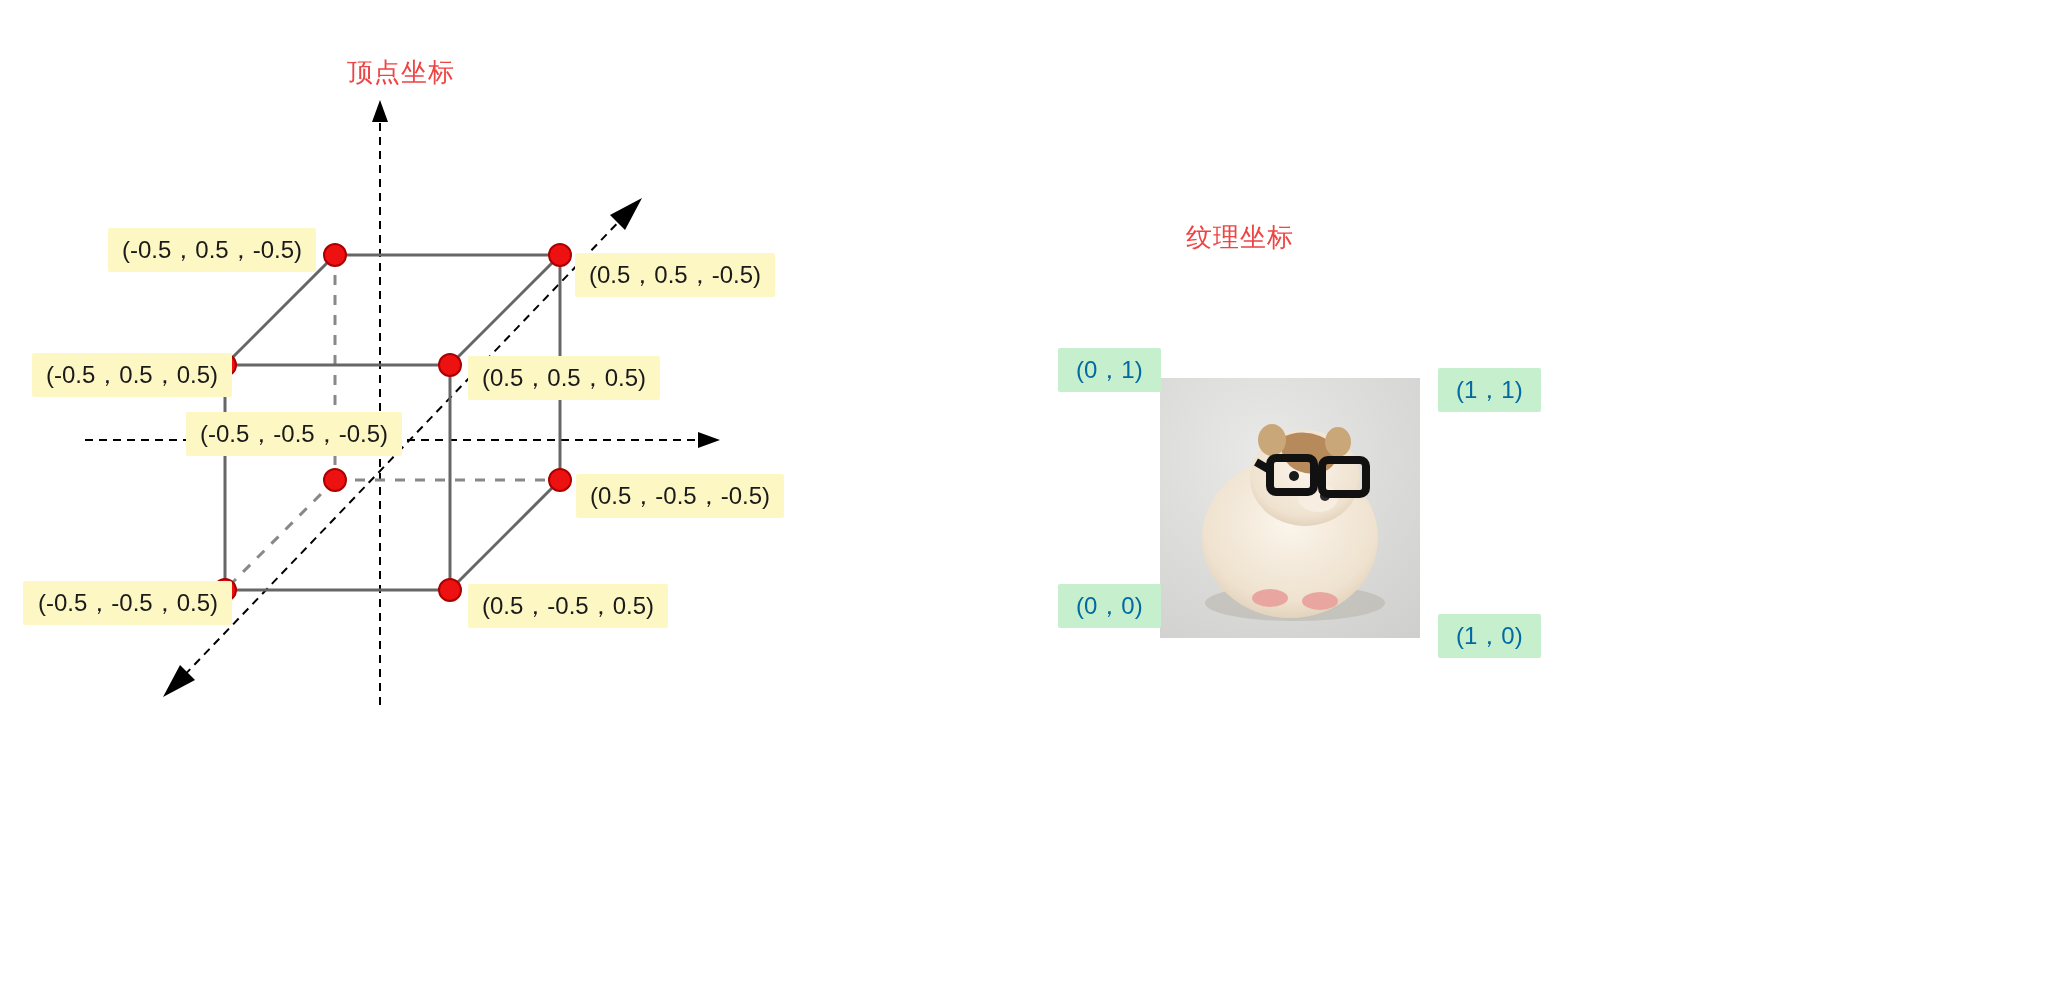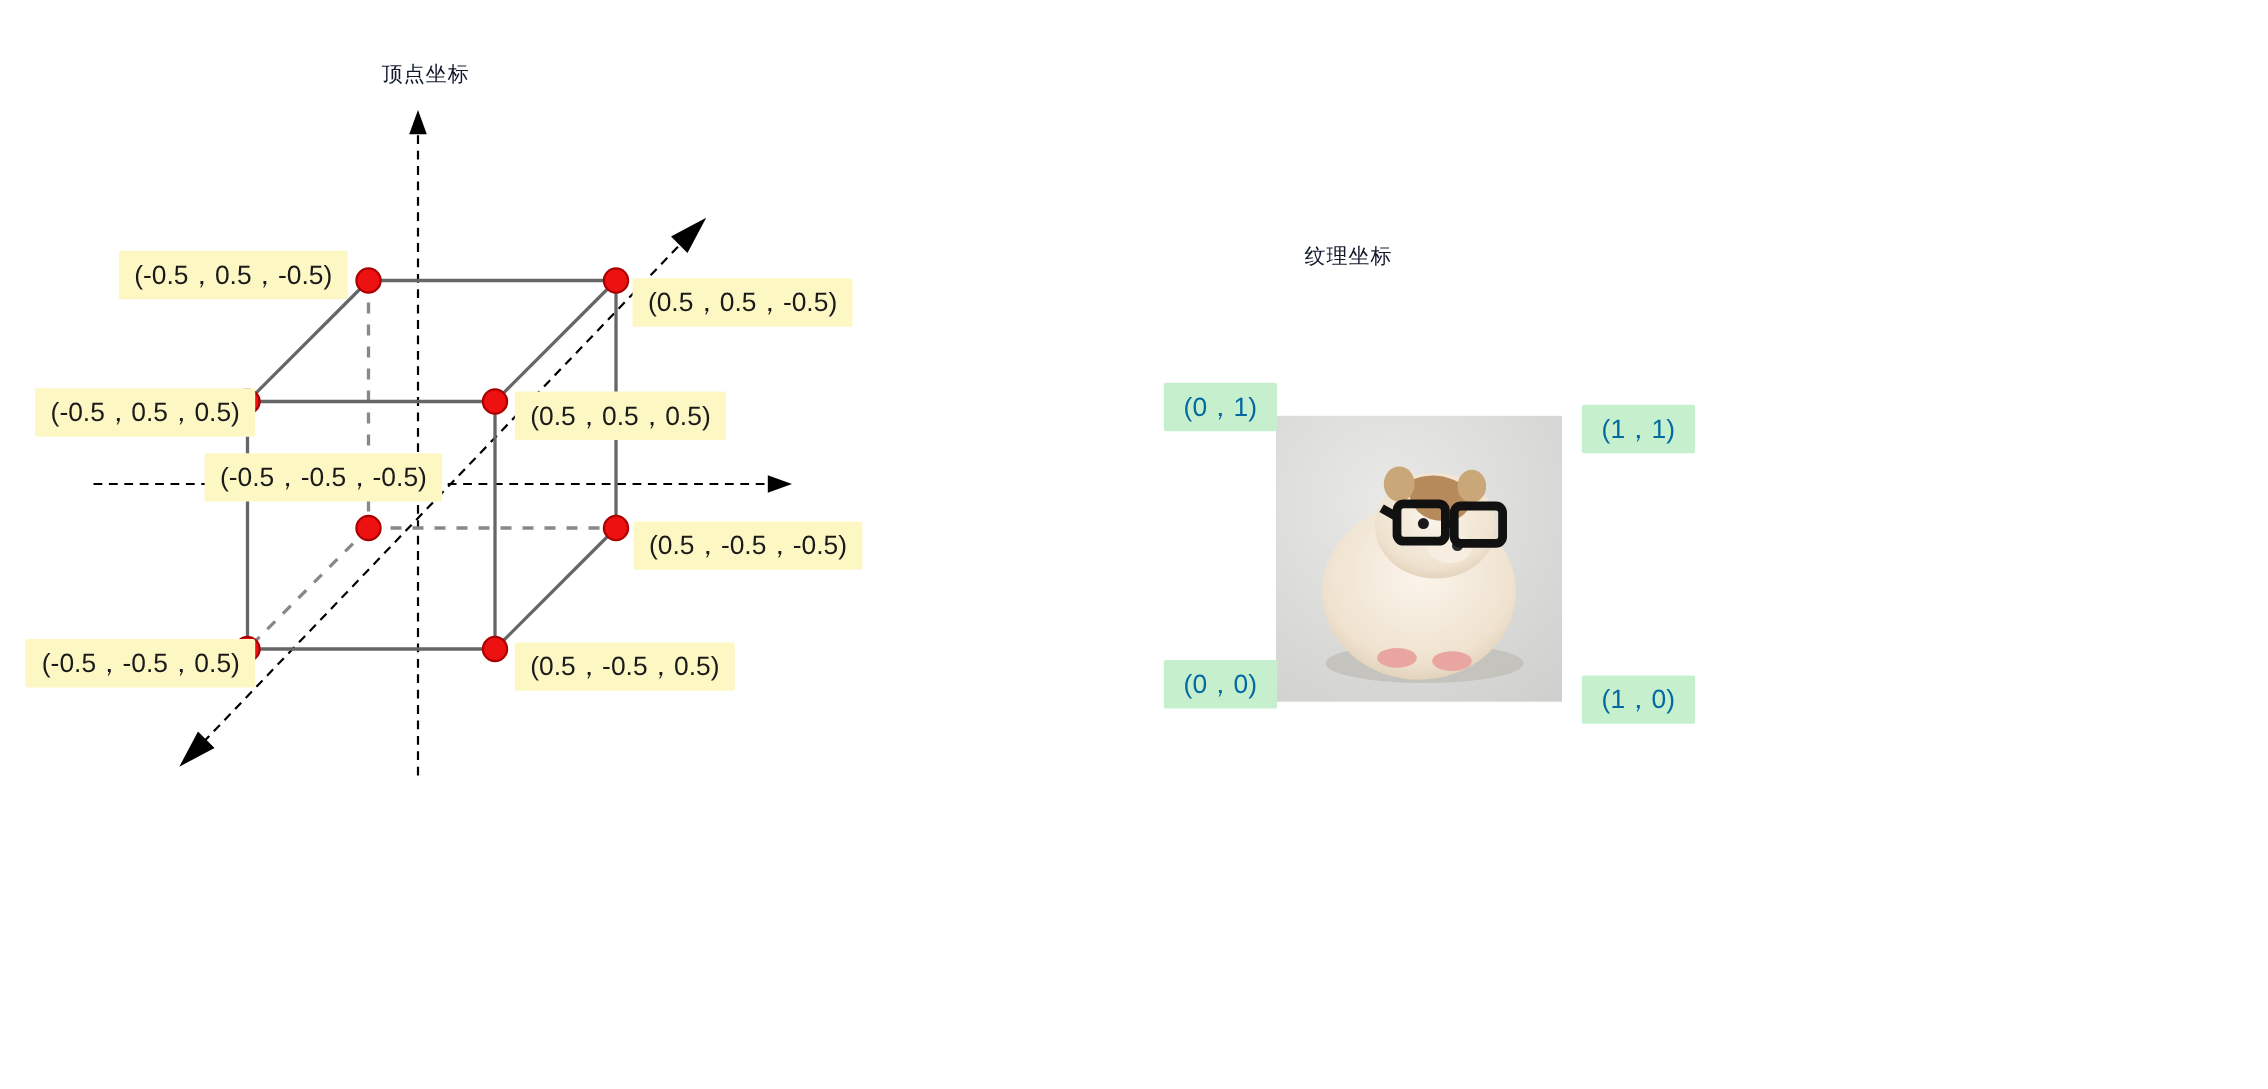--- a/index.html
+++ b/index.html
@@ -12,22 +12,22 @@
     font-family: -apple-system, "Helvetica Neue", Arial, "PingFang SC", "Microsoft YaHei", sans-serif;
     position: relative;
     overflow: hidden;
   }
   .stage {
     position: absolute;
     inset: 0;
   }
   .title {
     position: absolute;
-    color: #0f172a;
-    font-size: 19px;
+    color: #ef4444;
+    font-size: 26px;
     letter-spacing: 1px;
     font-weight: 400;
   }
   .coord-label {
     position: absolute;
     background: #fdf7c4;
     color: #1a1a1a;
     font-size: 24px;
     padding: 6px 14px;
     white-space: nowrap;
@@ -174,16 +174,16 @@
         <line x1="154" y1="98" x2="162" y2="98"></line>
         <line x1="110" y1="92" x2="96" y2="84"></line>
       </g>
 
       <circle cx="134" cy="98" r="5" fill="#1a1a1a"></circle>
     </svg>
   </div>
 
   <div class="tex-label" style="left:1058px; top:348px;">(0，1)</div>
   <div class="tex-label" style="left:1438px; top:348px;margin-top:20px;">(1，1)</div>
-  <div class="tex-label" style="left:1058px; top:600px;">(0，0)</div>
+  <div class="tex-label" style="left:1058px; top:584px;">(0，0)</div>
   <div class="tex-label" style="left:1438px; top:614px;">(1，0)</div>
 
 </div>
 
 </body></html>

